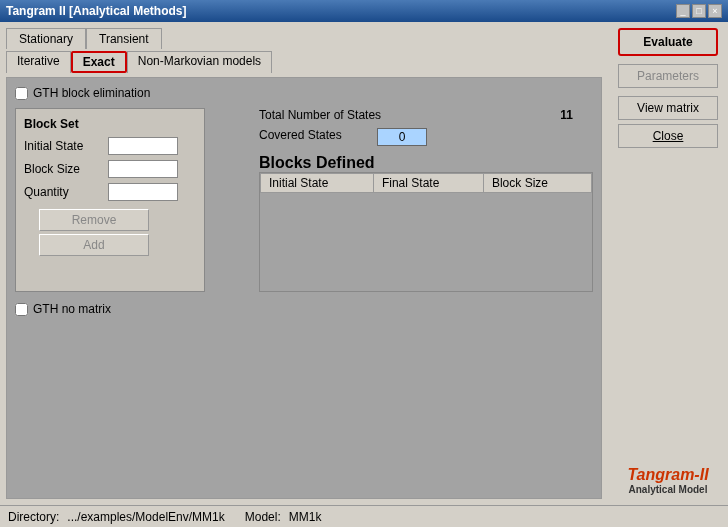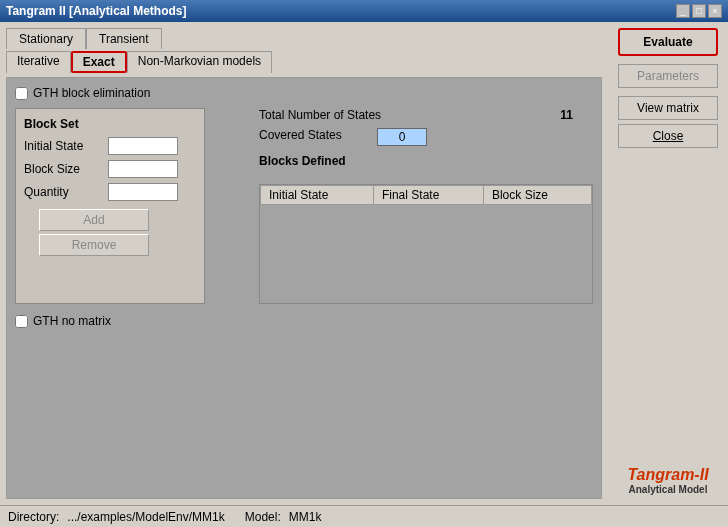--- a/index.html
+++ b/index.html
@@ -205,23 +205,23 @@
     .covered-input {
       width: 50px;
       height: 18px;
       background: #aad4ff;
       border: 1px solid #666;
       font-size: 12px;
       text-align: center;
       color: #000;
     }
     .blocks-defined-label {
-      font-size: 12px;
-      font-weight: bold;
-      margin-bottom: 16px;
+      font-size: 16px;
+      font-weight: bold;
+      margin-bottom: 0;
     }
     .blocks-table {
       width: 100%;
       border-collapse: collapse;
       background: white;
       font-size: 12px;
     }
     .blocks-table th {
       background: #d4d0c8;
       border: 1px solid #999;
@@ -386,22 +386,22 @@
             <div class="field-row">
               <span class="field-label">Block Size</span>
               <input type="text" class="field-input" style="">
             </div>
             <div class="field-row">
               <span class="field-label">Quantity</span>
               <input type="text" class="field-input" style="">
             </div>
 
             <div class="btn-group">
+              <button class="btn btn-add" disabled="">Remove</button>
               <button class="btn btn-add" disabled="">Add</button>
-              <button class="btn btn-add" disabled="">Remove</button>
             </div>
           </div>
 
           <div class="block-set-right">
             <div class="total-states-row">
               <span class="total-states-label">Total Number of States</span>
               <span class="total-states-value">11</span>
             </div>
             <div class="covered-row">
               <span class="covered-label">Covered States</span>

